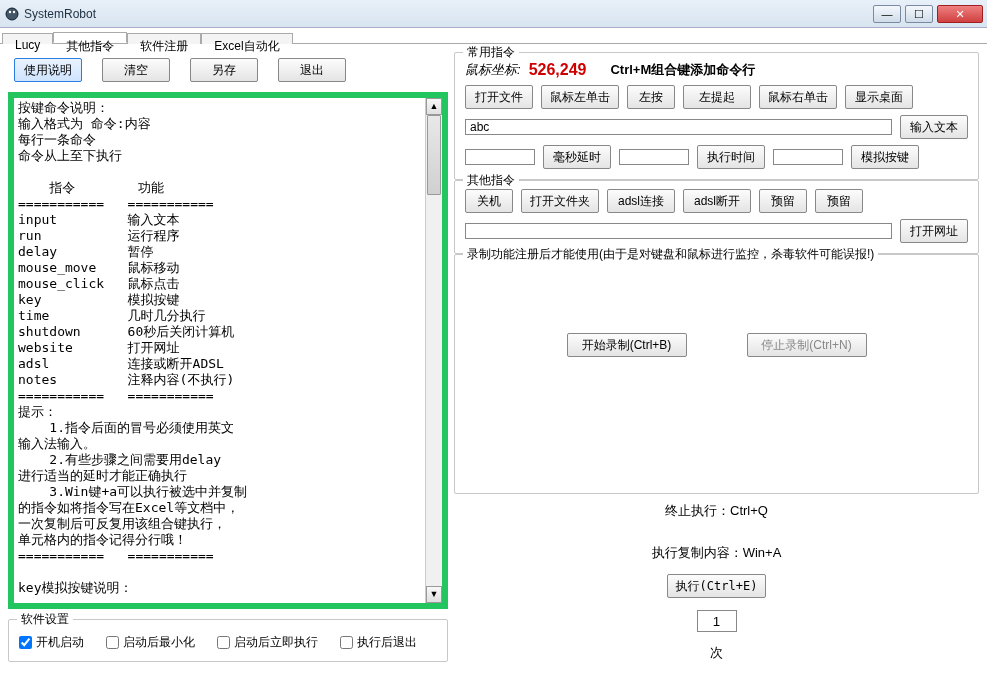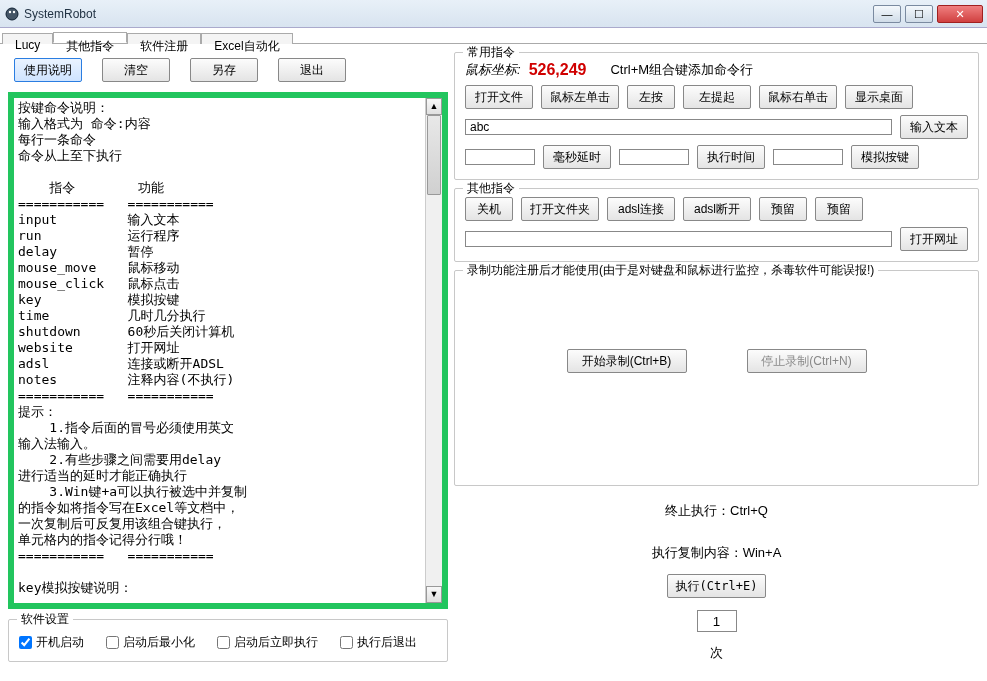--- a/index.html
+++ b/index.html
@@ -60,21 +60,21 @@
   padding-top: 5px;
 }
 
 .content {
   display: flex;
   padding: 8px;
   gap: 6px;
   height: calc(100% - 55px);
 }
 .left-pane { width: 440px; display:flex; flex-direction:column; }
-.right-pane { flex: 1; display:flex; flex-direction:column; gap:8px; }
+.right-pane { flex: 1; display:flex; flex-direction:column; }
 
 .btn {
   display: inline-block;
   min-width: 68px;
   height: 24px;
   line-height: 22px;
   text-align: center;
   border: 1px solid #888;
   background: linear-gradient(#fcfcfc,#e4e4e4);
   border-radius: 2px;
@@ -135,21 +135,21 @@
   position: absolute;
   top: -9px; left: 8px;
   background: #fff;
   padding: 0 4px;
   font-size: 12px;
 }
 .row { display:flex; align-items:center; gap:8px; margin-top:6px; flex-wrap:nowrap; }
 .row:first-of-type { margin-top: 0; }
 .label { font-size:13px;font-style:italic; }
 .coord { color:#d00000; font-weight:bold; font-size:16px; }
-.hint { font-size:13px; margin-left:16px; }
+.hint { font-size:13px; margin-left:16px;font-weight:bold; }
 
 input.txt {
   height: 16px;
   border: 1px solid #888;
   padding: 0 4px;
   font-size: 12px;
 }
 .txt.wide { flex:1; }
 .txt.small { width: 70px; }
 

